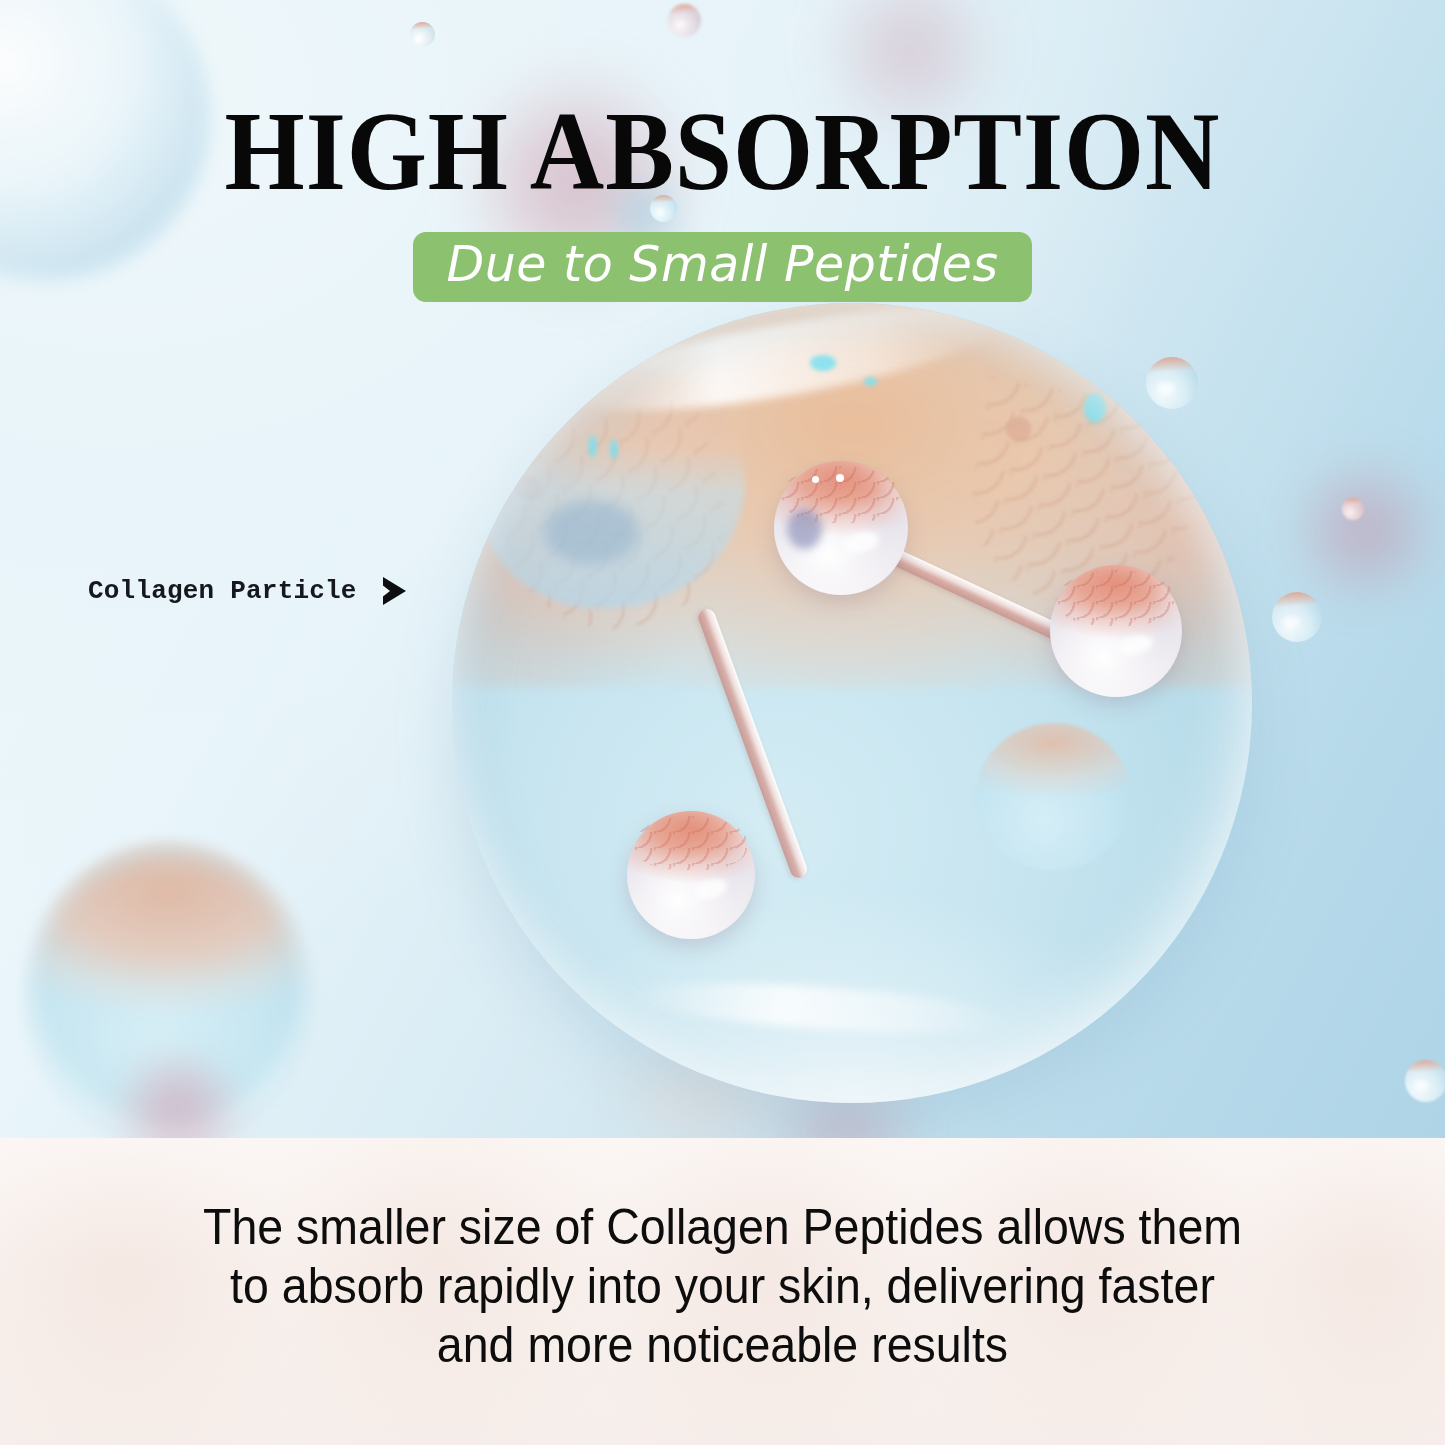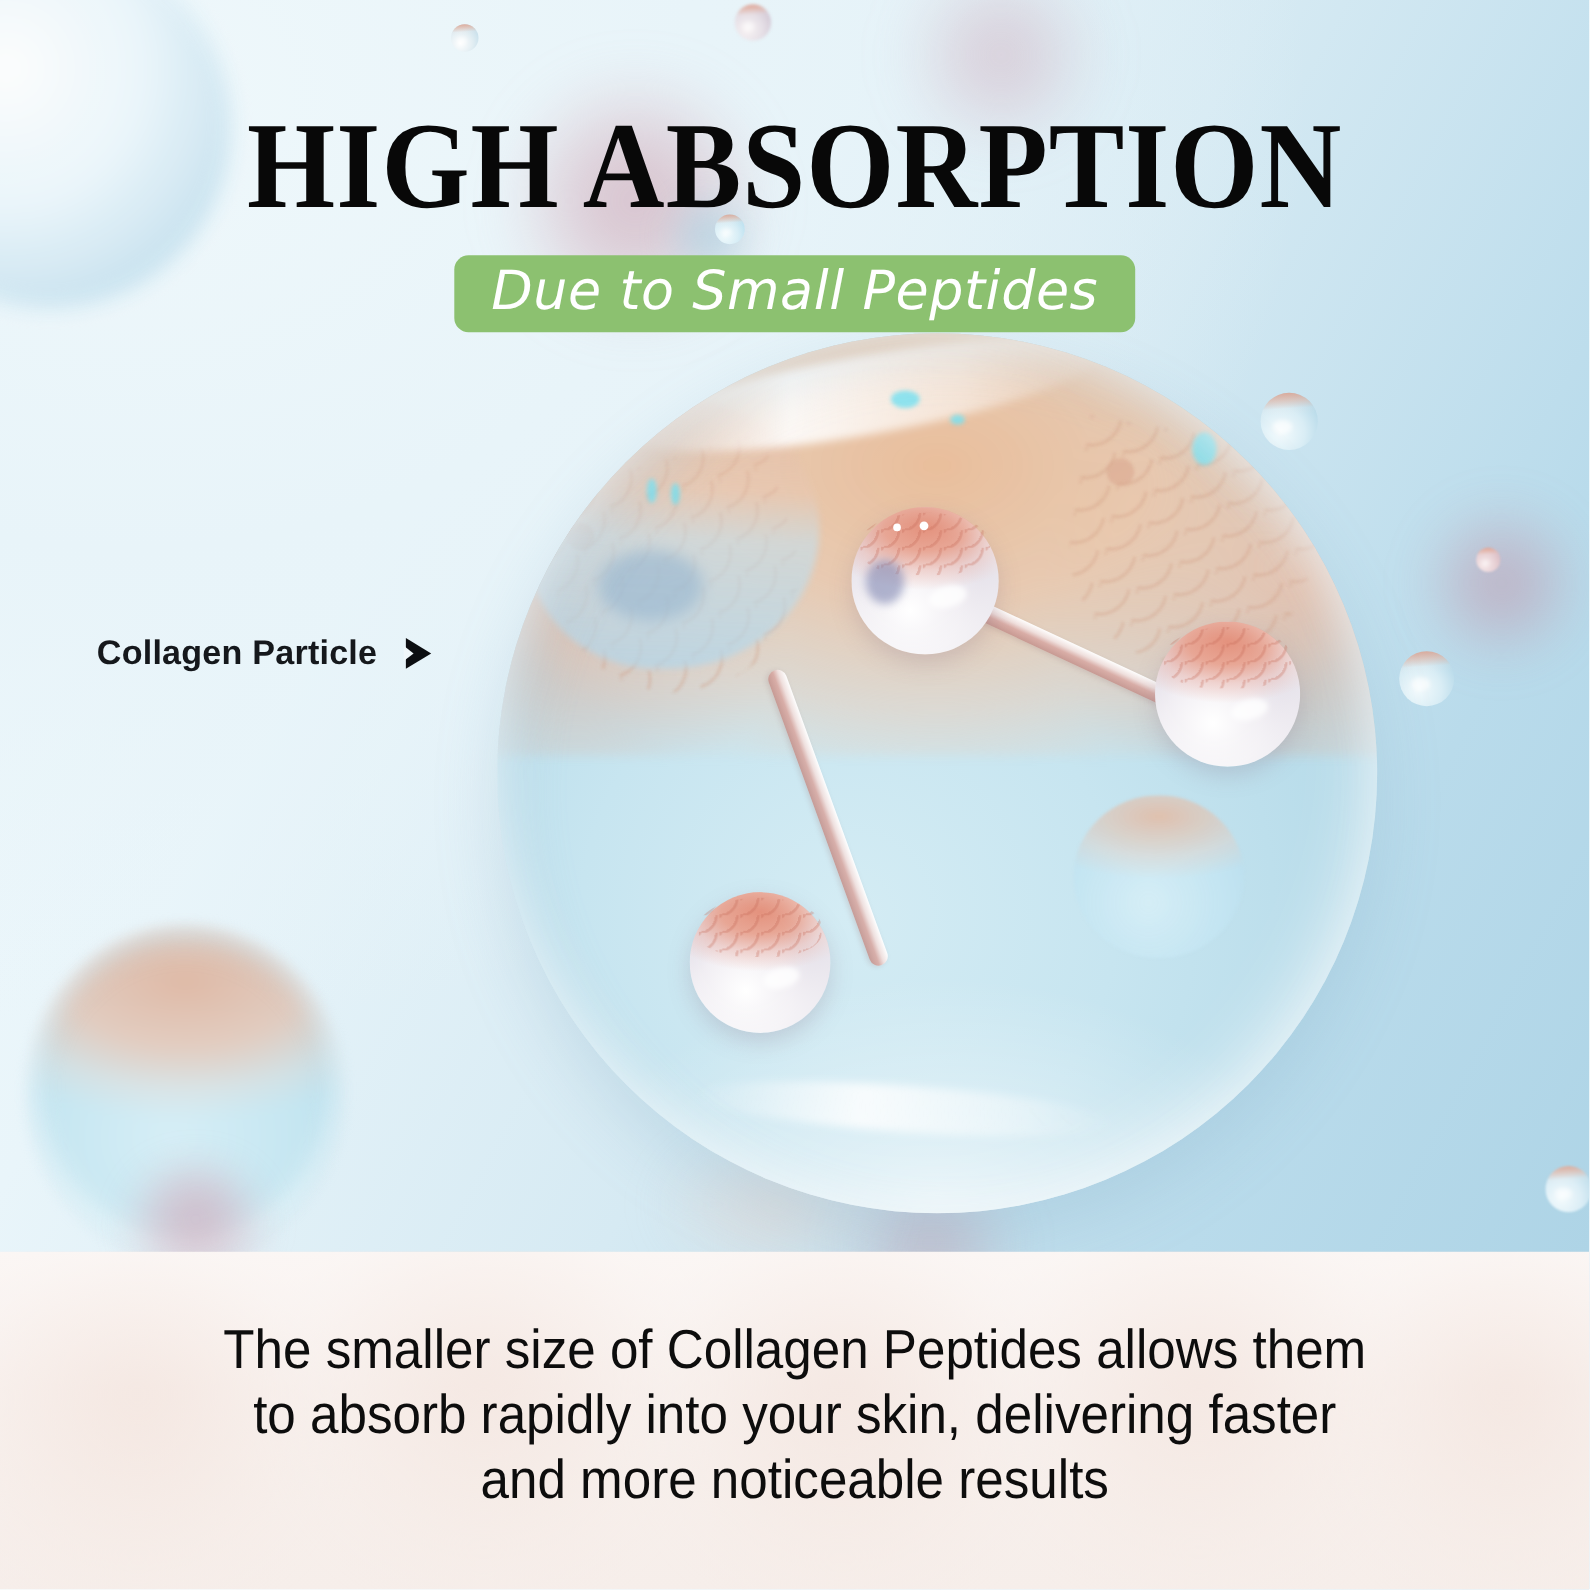--- a/index.html
+++ b/index.html
@@ -231,22 +231,22 @@
     letter-spacing:.5px;
     white-space:nowrap;
   }
 
   
   .particle-label {
     position:absolute; left:88px; top:576px;
     display:flex; align-items:center; gap:26px;
   }
   .particle-label .txt {
-    font-family:Liberation Sans, sans-serif;
-    font-weight:700; font-size:31px; letter-spacing:.2px;
+    font-family:Liberation Mono, monospace;
+    font-weight:700; font-size:26px; letter-spacing:.2px;
     color:#15181c; white-space:nowrap;
   }
   .arrow-icon {
     width:0; height:0;
     border-left:23px solid #0c0e11;
     border-top:14px solid transparent;
     border-bottom:14px solid transparent;
     position:relative;
   }
   .arrow-icon::after {

